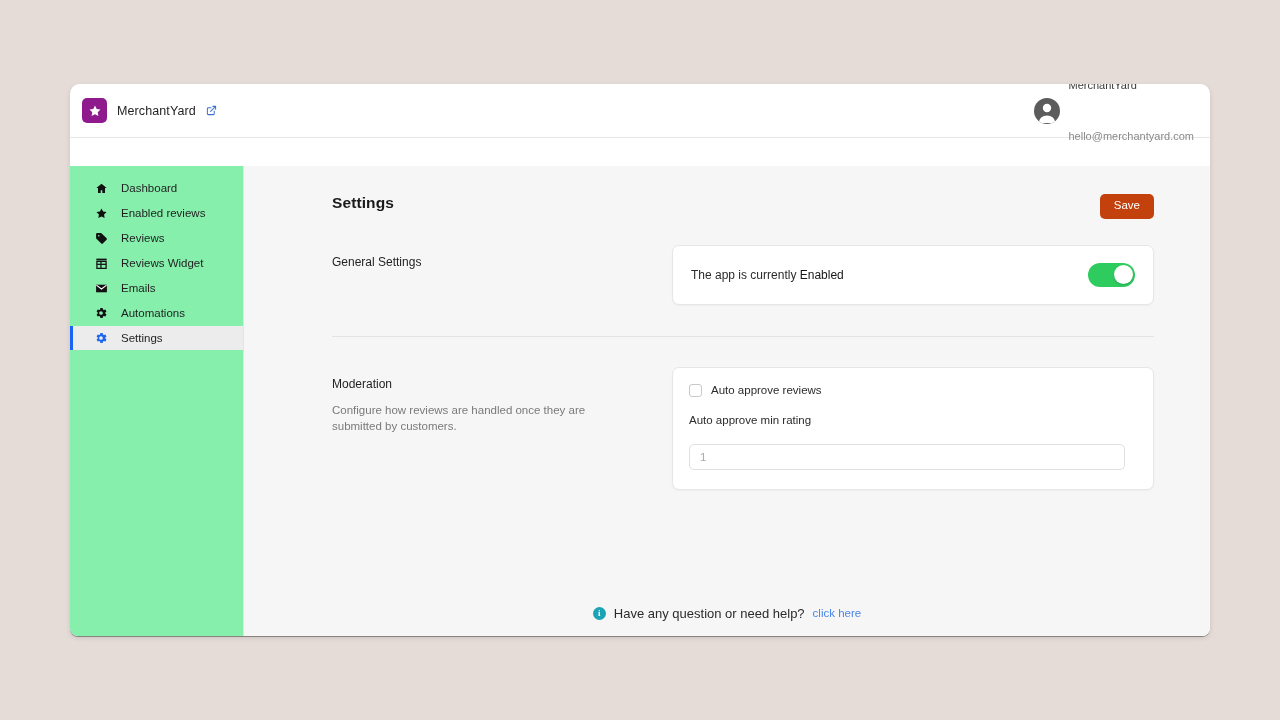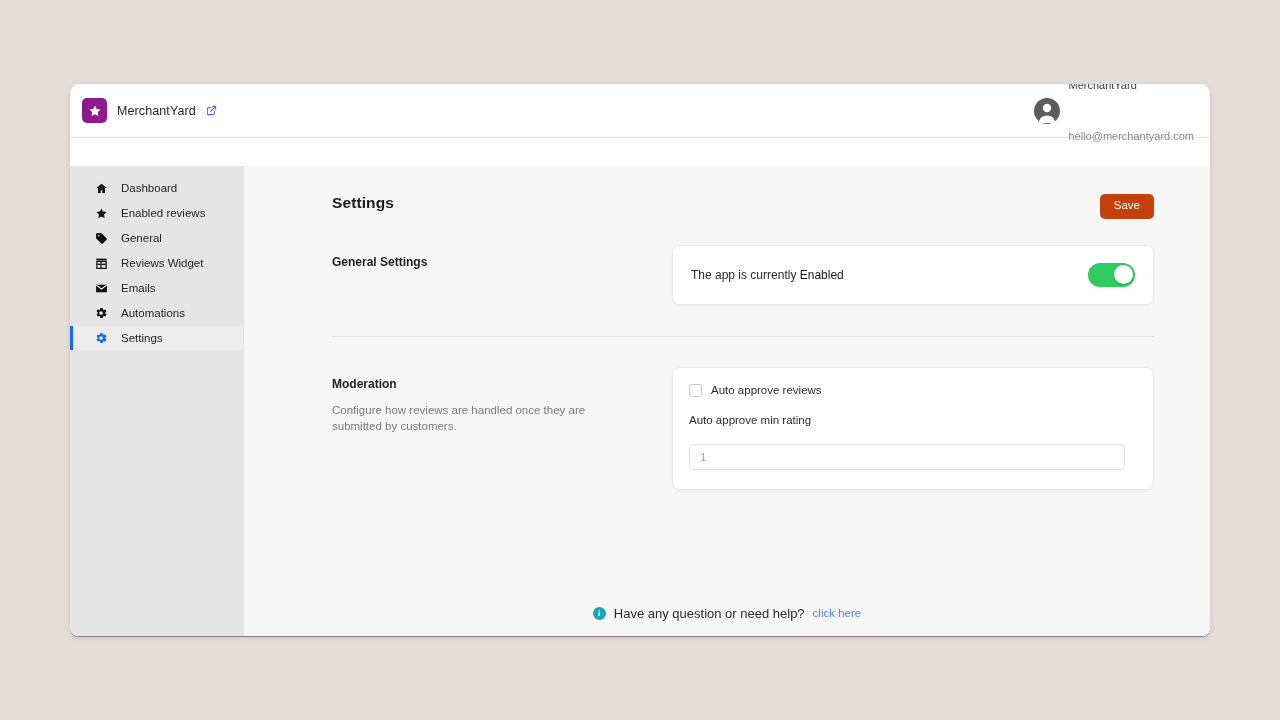--- a/index.html
+++ b/index.html
@@ -99,21 +99,21 @@
   
   .body-row {
     flex: 1;
     display: flex;
     min-height: 0;
   }
 
   .sidebar {
     width: 174px;
     min-width: 174px;
-    background: #e5e5e5;
+    background: #86efac;
     border-right: 1px solid #e4e4e4;
     padding-top: 10px;
   }
 
   .nav-item {
     display: flex;
     align-items: center;
     gap: 13px;
     height: 24px;
     padding-left: 21px;
@@ -192,21 +192,21 @@
 
   .section-left {
     width: 340px;
     min-width: 340px;
     padding-right: 40px;
     padding-top: 10px;
   }
 
   .section-title {
     font-size: 12px;
-    font-weight: bold;
+    font-weight: normal;
     color: #1f1f1f;
     margin-bottom: 11px;
   }
 
   .section-desc {
     font-size: 11.5px;
     color: #7a7a7a;
     line-height: 1.42;
   }
 
@@ -395,21 +395,21 @@
         </span>
         <span class="nav-label">Enabled reviews</span>
       </div>
 
       <div class="nav-item">
         <span class="nav-icon">
           <svg width="13" height="13" viewBox="0 0 24 24" fill="#111111">
             <path d="M21.4 11.6L12.4 2.6A2 2 0 0 0 11 2H4a2 2 0 0 0-2 2v7a2 2 0 0 0 .6 1.4l9 9a2 2 0 0 0 2.8 0l7-7a2 2 0 0 0 0-2.8zM7 8.5A1.5 1.5 0 1 1 8.5 7 1.5 1.5 0 0 1 7 8.5z"></path>
           </svg>
         </span>
-        <span class="nav-label">General</span>
+        <span class="nav-label">Reviews</span>
       </div>
 
       <div class="nav-item">
         <span class="nav-icon">
           <svg width="13" height="13" viewBox="0 0 24 24" fill="#111111">
             <path d="M2.5 3h19v3.2h-19z"></path>
             <path d="M3.5 8h17v13h-17z" fill="none" stroke="#111111" stroke-width="2.3"></path>
             <path d="M11 8v13" stroke="#111111" stroke-width="2.3"></path>
             <path d="M3.5 13.5h17" stroke="#111111" stroke-width="2.3"></path>
           </svg>

